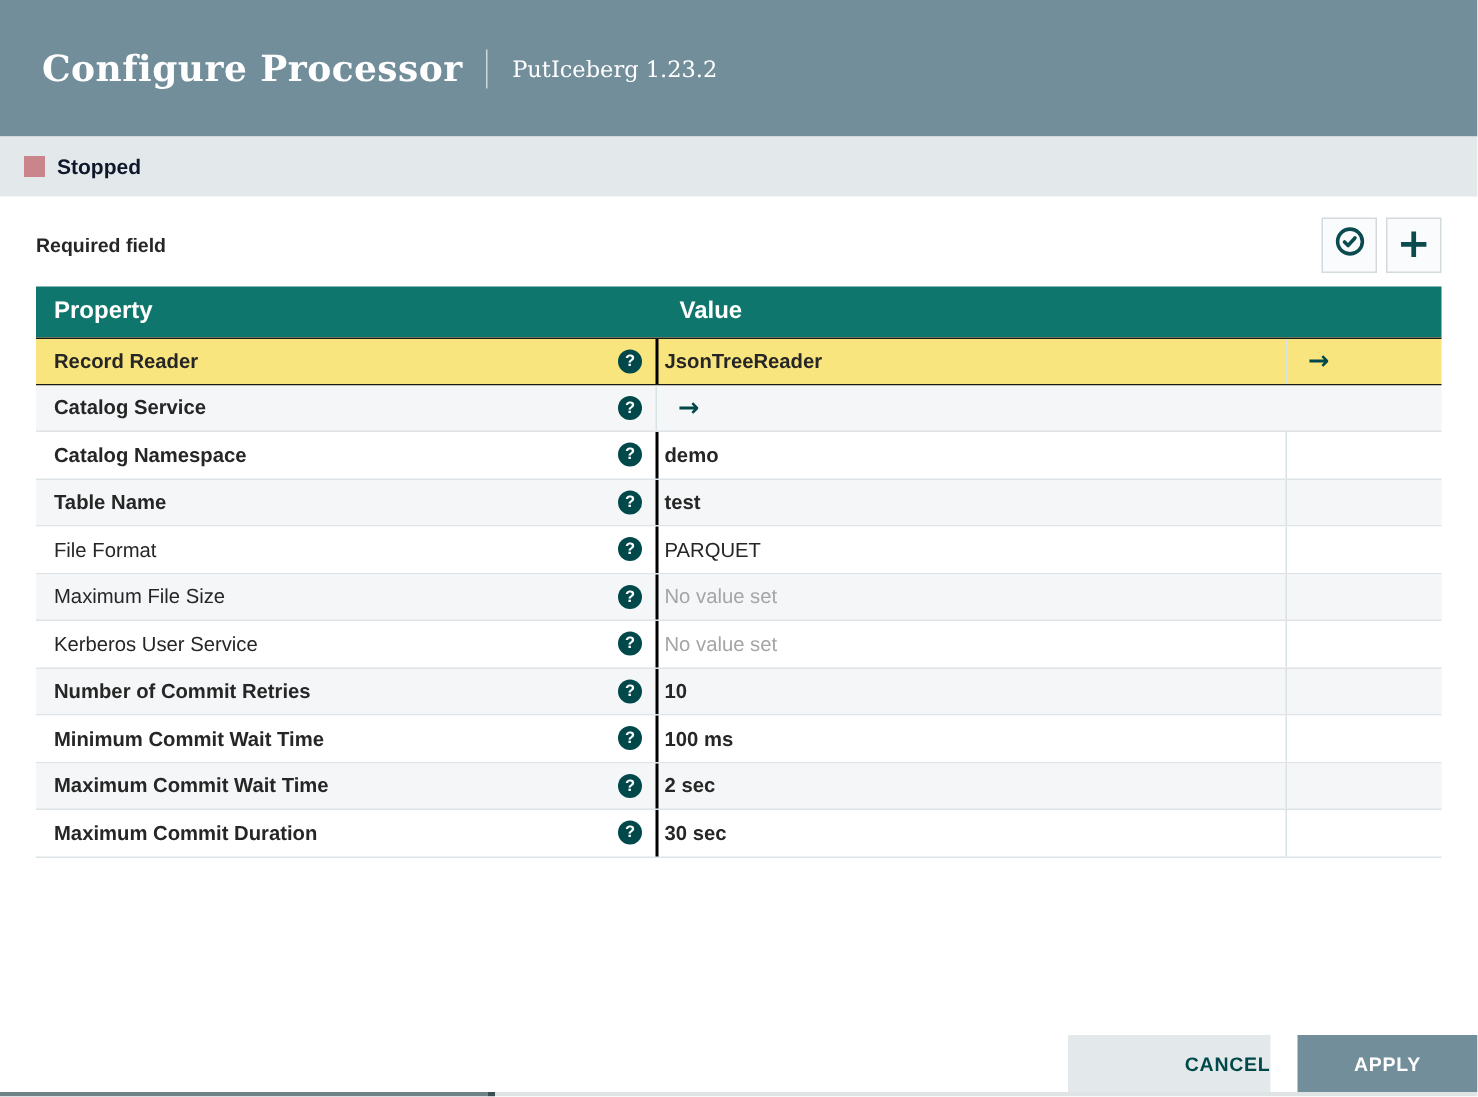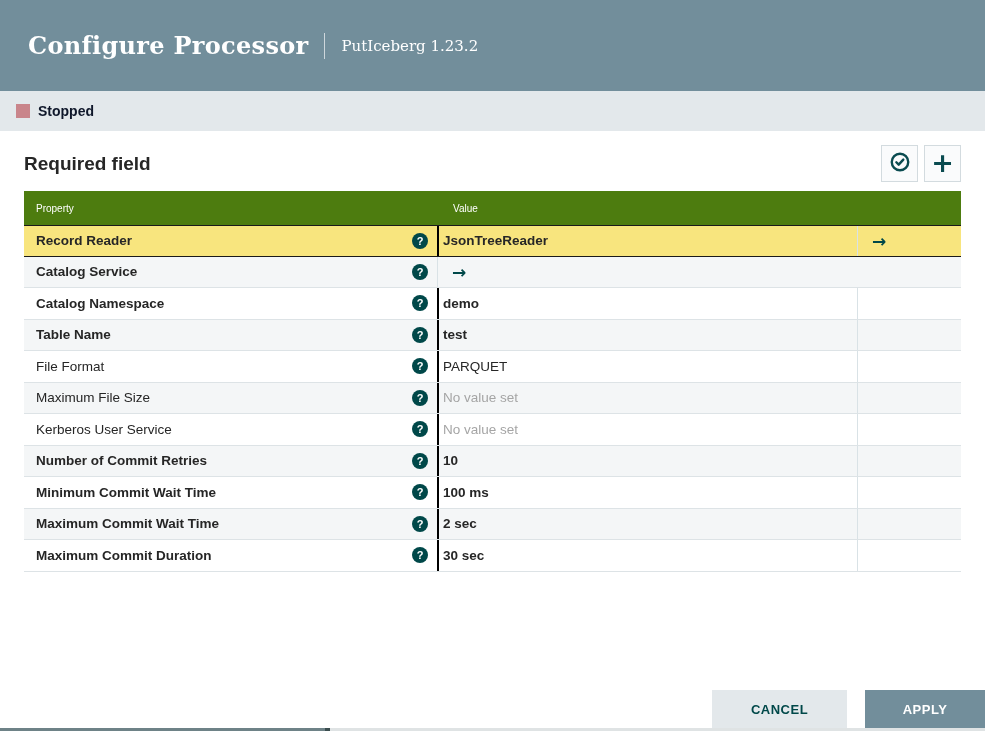--- a/index.html
+++ b/index.html
@@ -32,32 +32,32 @@
     height:44px; display:flex; align-items:center; justify-content:center;
     background:#e7ebee; border:1px solid #d3dbdf; border-bottom:none;
     color:#004849; font-weight:bold; font-size:12.5px; letter-spacing:0.4px;
     cursor:pointer;
   }
   .tab.active {
     background:#ffffff; border:1px solid #004849; border-bottom:none;
     height:46px; margin-bottom:-1px; position:relative; z-index:2;
   }
   .toolbar { display:flex; justify-content:space-between; align-items:center; margin-top:14px; }
-  .required-field { font-weight:bold; font-size:19px; color:#262626; }
+  .required-field { font-weight:bold; font-size:13px; color:#262626; }
   .icon-buttons { display:flex; gap:6px; }
   .icon-btn {
     width:37px; height:37px; background:#fafbfc; border:1px solid #d3dbdf;
     display:flex; align-items:center; justify-content:center; cursor:pointer;
   }
   .plus-glyph { color:#0a4b50; font-size:27px; font-weight:bold; line-height:1; margin-top:-3px; font-family:"DejaVu Sans",sans-serif; }
   
   .prop-table { margin-top:9px; }
   .prop-table-header {
-    display:flex; height:34px; background:#4d7c0f; color:#ffffff;
-    font-weight:normal; font-size:10px; align-items:center;
+    display:flex; height:34px; background:#0f766e; color:#ffffff;
+    font-weight:bold; font-size:16px; align-items:center;
   }
   .col-property { width:413px; padding-left:12px; }
   .col-value { flex:1; padding-left:16px; }
   .col-link { width:104px; }
   .prop-row {
     display:flex; height:31.5px; align-items:stretch; background:#ffffff;
     border-bottom:1px solid #dde3e6; font-size:13.5px; cursor:pointer;
   }
   .prop-row.alt { background:#f4f6f7; }
   .prop-row.highlighted {
@@ -82,21 +82,21 @@
     font-size:11px; font-weight:bold; display:flex; align-items:center; justify-content:center;
     flex:0 0 auto; cursor:pointer;
   }
   .goto-arrow { color:#004849; font-weight:bold; font-size:17px; font-family:"DejaVu Sans",sans-serif; cursor:pointer; }
   
   .footer-btn {
     position:absolute; bottom:3px; height:38px; border:none; cursor:pointer;
     font-family:"Liberation Sans","DejaVu Sans",sans-serif;
     font-weight:bold; font-size:13px; letter-spacing:0.5px;
   }
-  .cancel-btn { right:138px; width:135px; background:#e3e8eb; color:#004849; }
+  .cancel-btn { right:138px; width:135px; background:#e3e8eb; color:#004849;text-align:right; }
   .apply-btn { right:0; width:120px; background:#728e9b; color:#ffffff; }
   
   .bottom-strip { position:absolute; bottom:0; left:0; width:100%; height:3px; display:flex; }
   .strip-a { width:325px; background:#6e8287; }
   .strip-b { width:5px; background:#3b4d4f; }
   .strip-c { flex:1; background:#dfe3e4; }
 </style>
 </head>
 <body>
 

